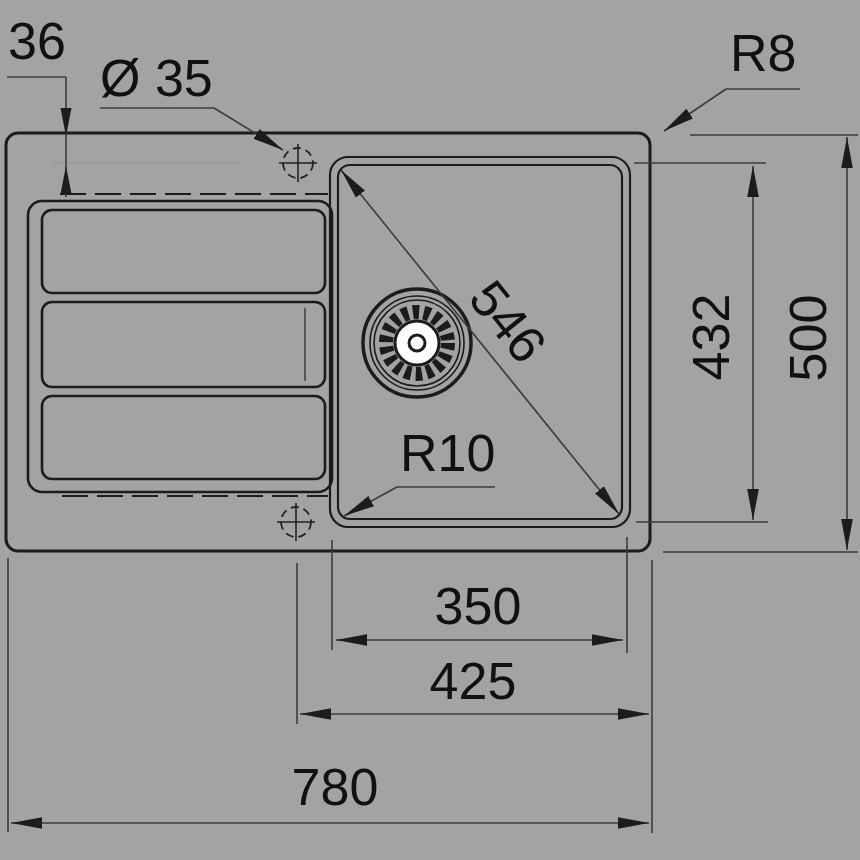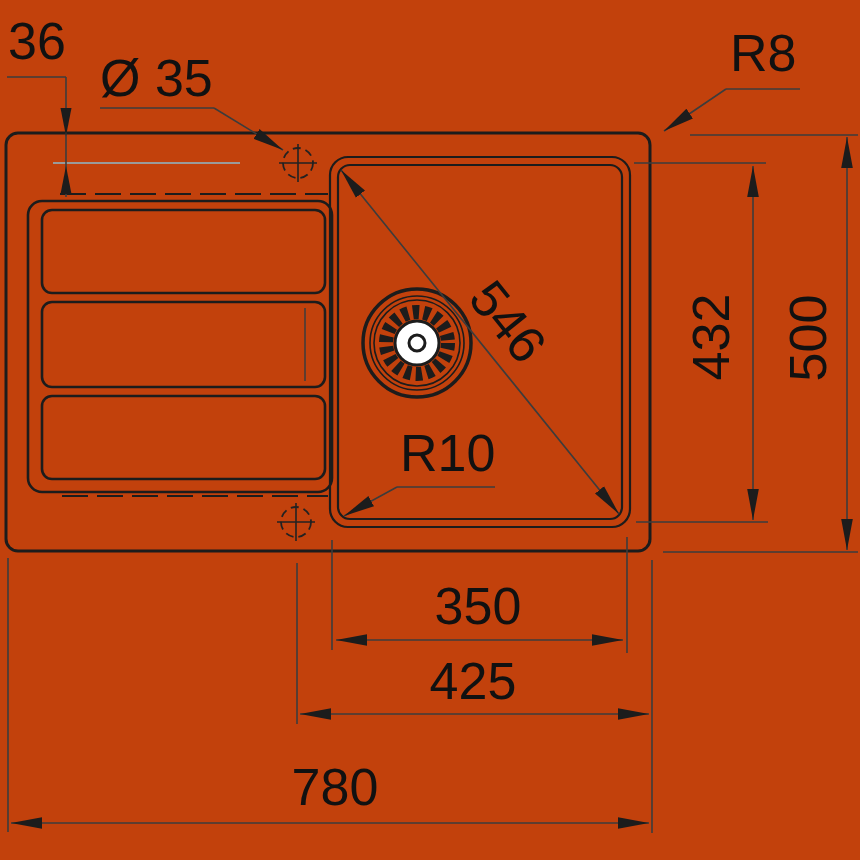--- a/index.html
+++ b/index.html
@@ -1,16 +1,16 @@
 <!DOCTYPE html>
 <html><head>
 <meta charset="utf-8">
 <style>
   html,body{margin:0;padding:0;background:#ffffff;}
-  .stage{position:relative;width:860px;height:860px;background:#c2410c;overflow:hidden;
+  .stage{position:relative;width:860px;height:860px;background:#a3a3a3;overflow:hidden;
          font-family:"Liberation Sans",sans-serif;}
   svg{display:block;}
   .outline{stroke:#1c1c1c;fill:none;}
   .dimline{stroke:#3c3c3c;stroke-width:1.6;fill:none;}
   .dimtext{fill:#111111;font-size:52px;font-family:"Liberation Sans",sans-serif;}
   .arrowfill{fill:#1c1c1c;stroke:none;}
 </style>
 </head>
 <body>
 

